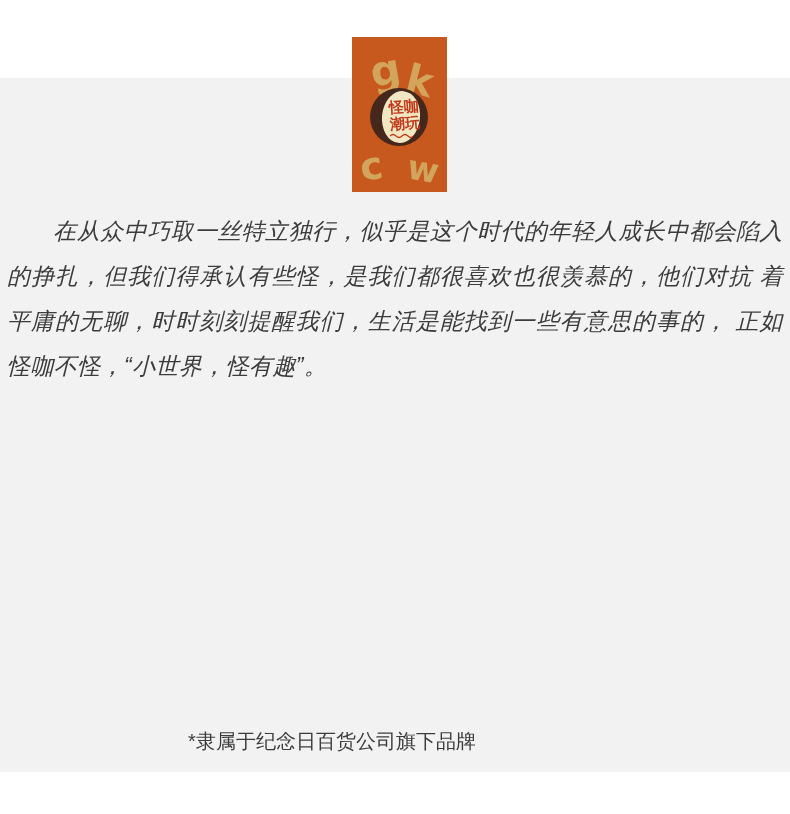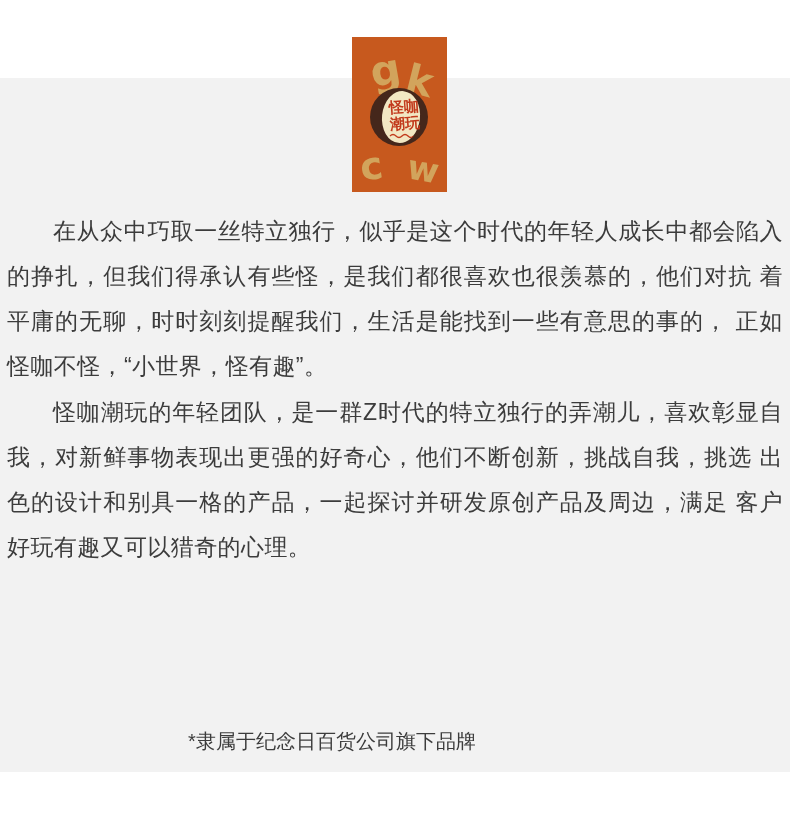--- a/index.html
+++ b/index.html
@@ -41,20 +41,21 @@
     width: 776px;
     font-size: 23px;
     line-height: 45px;
     color: #3c3c3c;
     letter-spacing: 0.4px;
   }
   .article p {
     margin: 0 0 1px 0;
     text-indent: 2em;
     text-align: justify;
+    font-style: italic;
   }
   .footnote {
     position: absolute;
     left: 0;
     top: 727px;
     width: 664px;
     text-align: center;
     font-size: 20px;
     line-height: 28px;
     color: #3c3c3c;
@@ -75,16 +76,15 @@
     <text x="37" y="75" font-family="Liberation Sans, sans-serif" font-weight="bold" font-size="15" fill="#c23a1c" transform="rotate(-4 47 70)">怪咖</text>
     <text x="38" y="92" font-family="Liberation Sans, sans-serif" font-weight="bold" font-size="15" fill="#c23a1c" transform="rotate(-4 47 88)">潮玩</text>
     <path d="M38 99 q3 -3 6 0 t6 0 t6 0 t5 0" stroke="#c23a1c" stroke-width="1.3" fill="none"></path>
     <text x="8" y="142" font-family="DejaVu Sans, sans-serif" font-weight="bold" font-size="38" fill="#d2a45c" transform="rotate(-8 22 128)">c</text>
     <text x="56" y="144" font-family="DejaVu Sans, sans-serif" font-weight="bold" font-size="34" fill="#d2a45c" transform="rotate(10 72 130)">w</text>
   </svg>
 </div>
 
 <div class="article">
   <p>在从众中巧取一丝特立独行，似乎是这个时代的年轻人成长中都会陷入的挣扎，但我们得承认有些怪，是我们都很喜欢也很羡慕的，他们对抗 着平庸的无聊，时时刻刻提醒我们，生活是能找到一些有意思的事的， 正如怪咖不怪，“小世界，怪有趣”。</p>
-  <p>怪咖潮玩的年轻团队，是一群Z时代的特立独行的弄潮儿，喜欢彰显自我，对新鲜事物表现出更强的好奇心，他们不断创新，挑战自我，挑选 出色的设计和别具一格的产品，一起探讨并研发原创产品及周边，满足 客户好玩有趣又可以猎奇的心理。</p>
 </div>
 
 <div class="footnote">*隶属于纪念日百货公司旗下品牌</div>
 
 </body></html>

